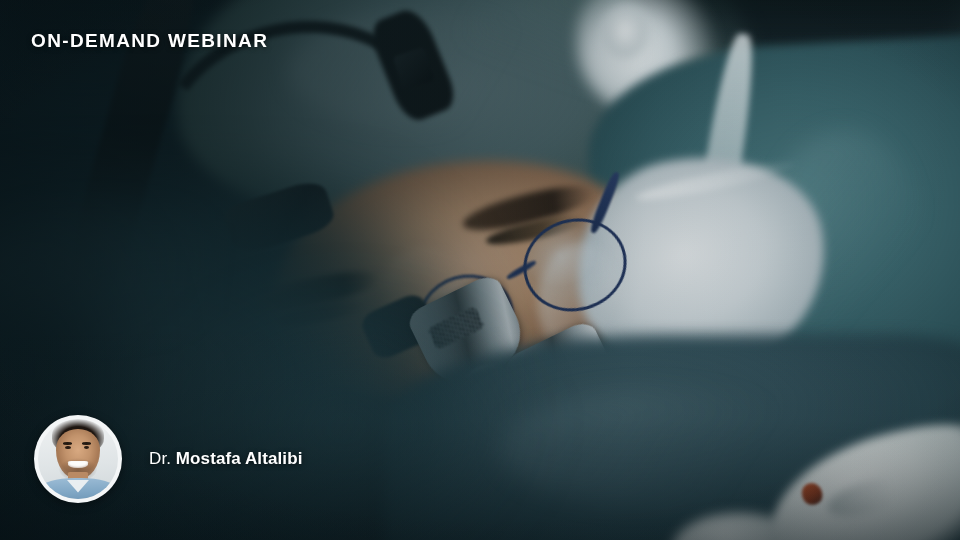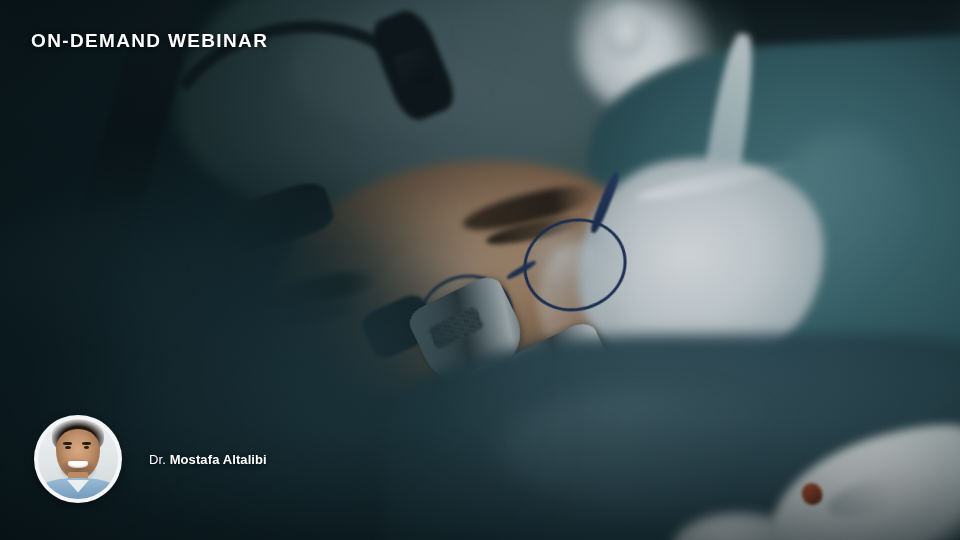--- a/index.html
+++ b/index.html
@@ -561,21 +561,21 @@
   }
   .av-neck {
     position:absolute; left:38%; bottom:20%;
     width:24%; height:14%;
     background:#b98a64;
     border-radius:12% 12% 40% 40%;
   }
 
   .speaker-name {
     margin-left:27px;
-    font-size:13px;
+    font-size:17px;
     color:#ffffff;
     white-space:nowrap;
     text-shadow:0 1px 5px rgba(0,0,0,0.62);
     letter-spacing:0.1px;
   }
   .speaker-prefix { font-weight:normal; }
   .speaker-fullname { font-weight:bold; }
 </style>
 </head>
 <body>

